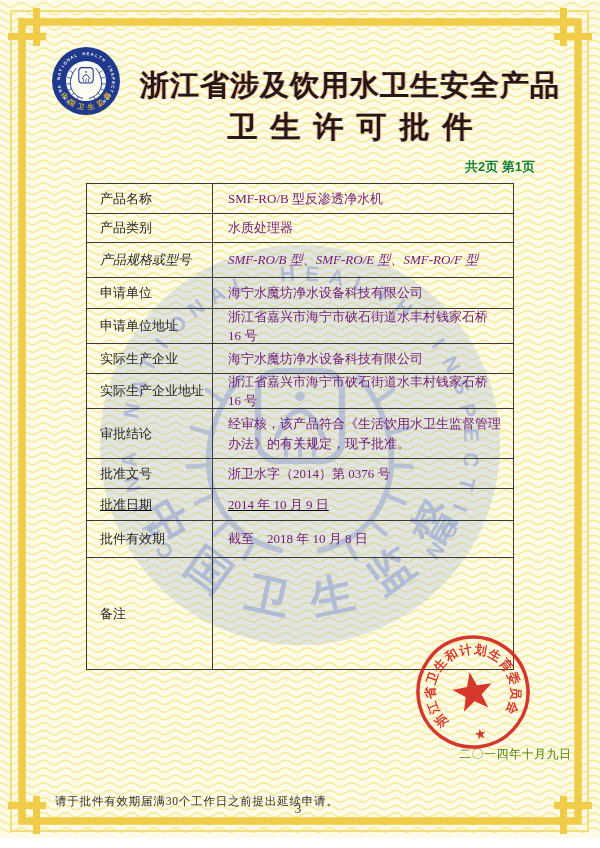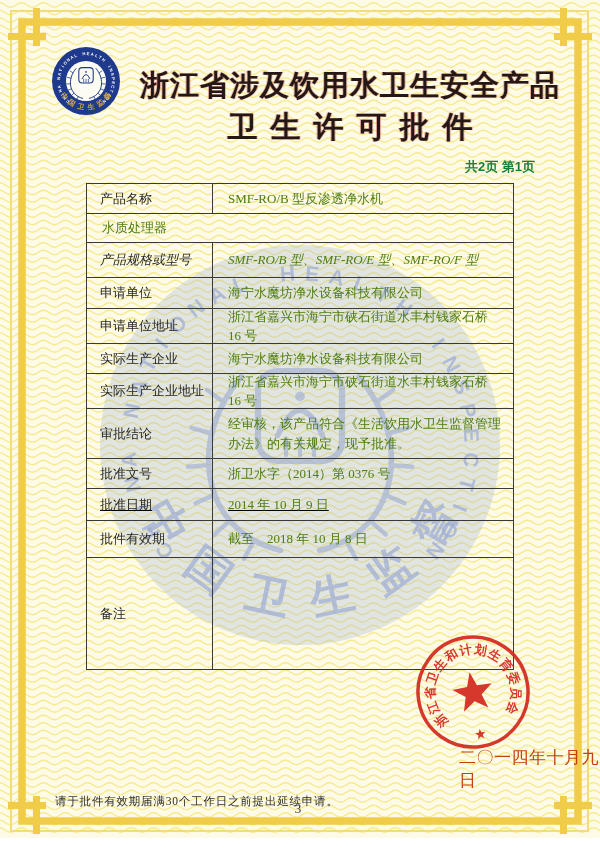--- a/index.html
+++ b/index.html
@@ -20,23 +20,23 @@
   .page-indicator{position:absolute;left:390px;top:158px;width:145px;text-align:right;z-index:4;
        font-size:13px;font-weight:bold;color:#15803d;
        font-family:"Liberation Sans","DejaVu Sans",sans-serif;}
   #cert-table{position:absolute;left:86px;top:183px;width:428px;z-index:4;
        border:1.6px solid #3a3a3a;box-sizing:border-box;}
   .t-row{display:flex;border-bottom:1.4px solid #3a3a3a;box-sizing:border-box;}
   .t-row:last-child{border-bottom:none;}
   .t-label{flex:0 0 126px;width:126px;border-right:1.4px solid #3a3a3a;box-sizing:border-box;
        padding-left:13px;display:flex;align-items:center;font-size:13px;color:#262626;}
   .t-value{flex:1;box-sizing:border-box;padding:3px 10px 3px 15px;display:flex;align-items:center;
-       font-size:13px;color:#4d7c0f;line-height:1.5;}
+       font-size:13px;color:#701a75;line-height:1.5;}
   #seal-svg{left:408px;top:627px;z-index:6;opacity:.92;}
-  .date-line{position:absolute;left:459px;top:746px;z-index:5;font-size:17px;color:#c2410c;
+  .date-line{position:absolute;left:459px;top:746px;z-index:5;font-size:12px;color:#4d7c0f;
        letter-spacing:.5px;}
   .footer-note{position:absolute;left:55px;top:794px;z-index:4;font-size:11.5px;color:#2e2e2e;
        letter-spacing:.8px;text-align:right;}
   .page-num{position:absolute;left:268px;top:801px;width:60px;text-align:center;z-index:4;
        font-size:13px;color:#333;}
   .scan-edge-bottom{position:absolute;left:0;top:838px;width:600px;height:10px;background:#ffffff;z-index:7;}
 </style>
 </head>
 <body>
 
@@ -195,20 +195,21 @@
     <div class="title2">卫生许可批件</div>
   </div>
   <div class="page-indicator">共2页 第1页</div>
 
   <div id="cert-table">
       <div class="t-row" style="height: 30px;">
         <div class="t-label">产品名称</div>
         <div class="t-value">SMF-RO/B 型反渗透净水机</div>
       </div>
       <div class="t-row" style="height: 29px;">
+        <div class="t-label">产品类别</div>
         <div class="t-value">水质处理器</div>
       </div>
       <div class="t-row" style="height: 35px; font-style: italic;">
         <div class="t-label">产品规格或型号</div>
         <div class="t-value">SMF-RO/B 型、SMF-RO/E 型、SMF-RO/F 型</div>
       </div>
       <div class="t-row" style="height: 31px;">
         <div class="t-label">申请单位</div>
         <div class="t-value">海宁水魔坊净水设备科技有限公司</div>
       </div>

